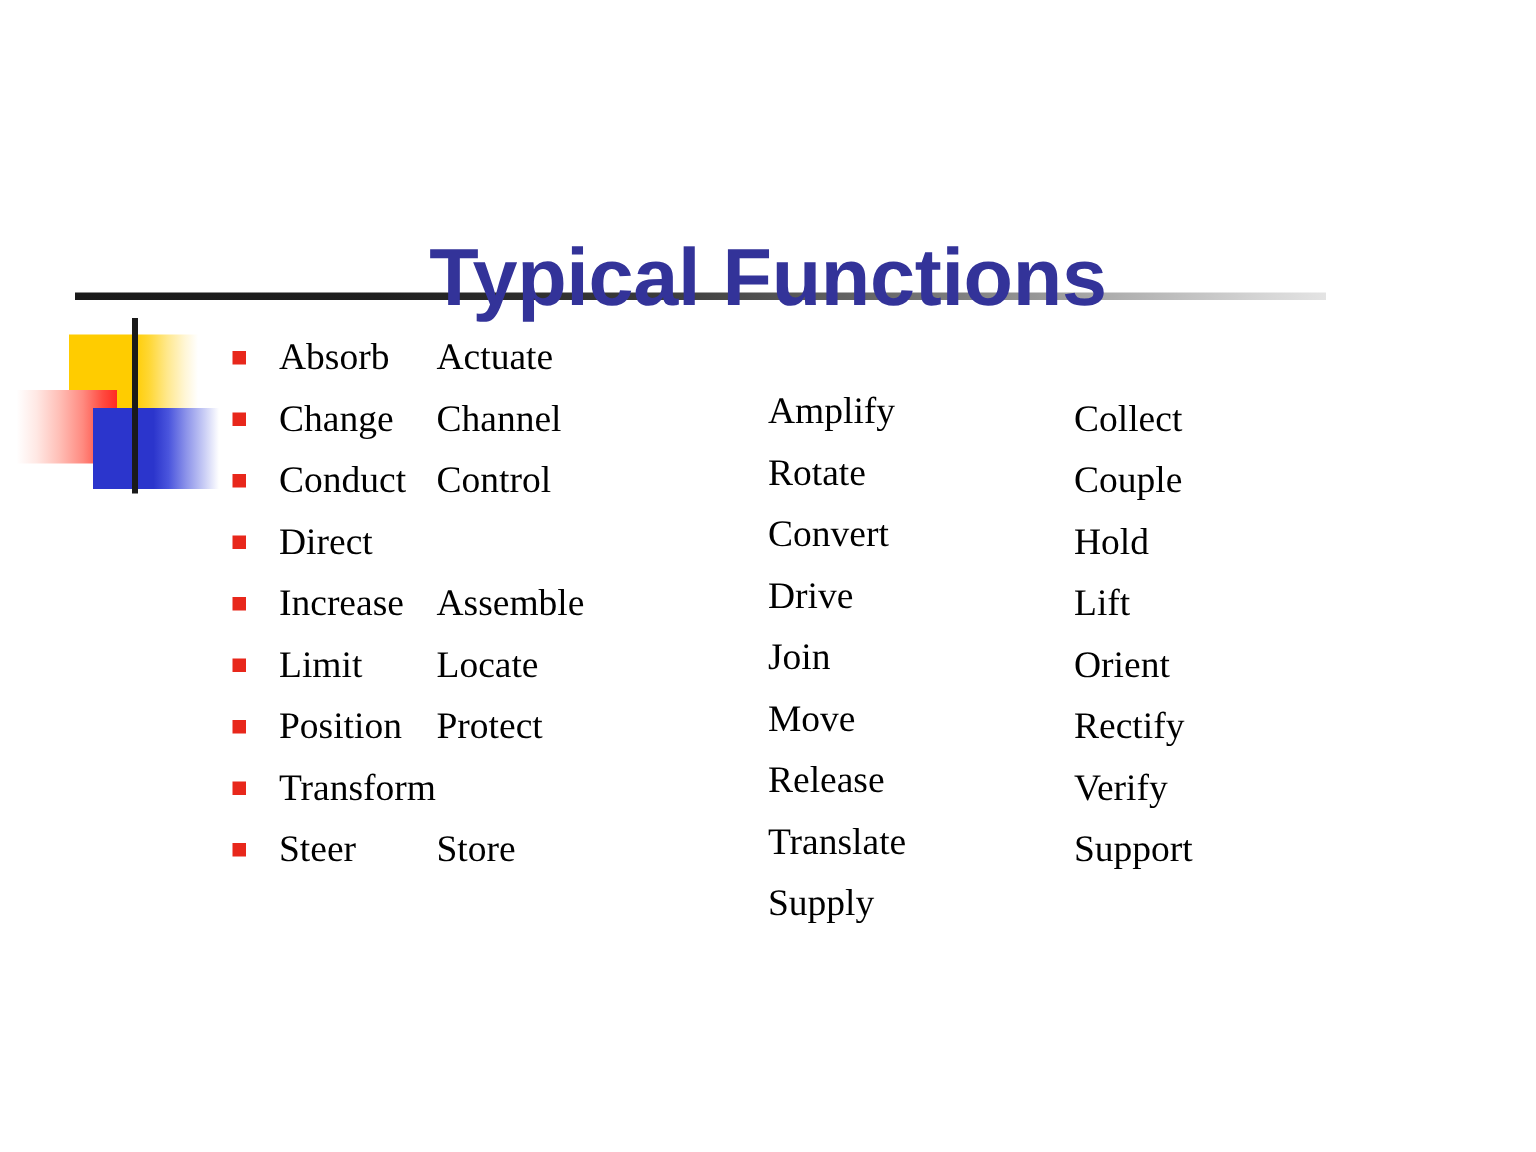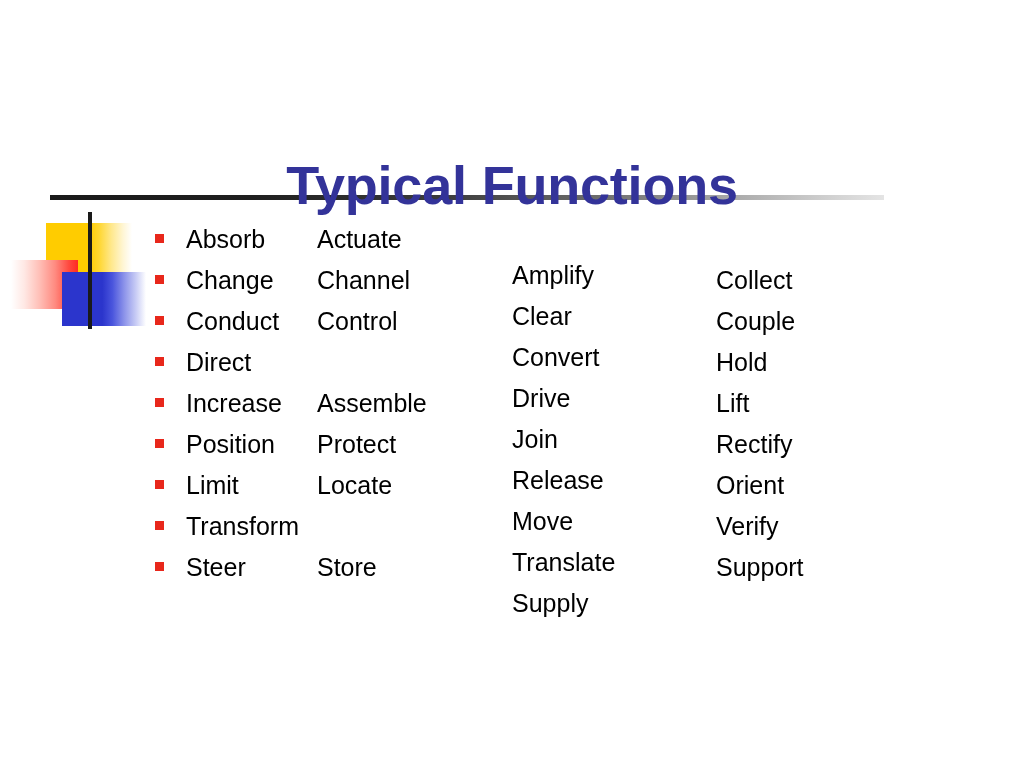--- a/index.html
+++ b/index.html
@@ -116,24 +116,25 @@
     background: #E8271B;
   }
 
   .cell {
     position: absolute;
     top: 0;
     font-size: 25px;
     line-height: 34px;
     color: #000000;
     white-space: nowrap;
+    font-family: Liberation Serif, serif;
   }
 
   .c0 { left: 186px; }
-  .c1 { left: 317px; text-align: center; }
+  .c1 { left: 291px; text-align: center; }
   .c2 { left: 512px; margin-top: 36px; }
   .c3 { left: 716px; }
 </style>
 </head>
 <body>
 
 <div id="slide">
 
   <div id="logo">
     <div class="sq-yellow"></div>
@@ -150,21 +151,21 @@
       <div class="func-row">
         <span class="bullet"></span>
         <span class="cell c0">Absorb</span>
         <span class="cell c1">Actuate</span>
         <span class="cell c2">Amplify</span>
       </div>
       <div class="func-row">
         <span class="bullet"></span>
         <span class="cell c0">Change</span>
         <span class="cell c1">Channel</span>
-        <span class="cell c2">Clear</span>
+        <span class="cell c2">Rotate</span>
         <span class="cell c3">Collect</span>
       </div>
       <div class="func-row">
         <span class="bullet"></span>
         <span class="cell c0">Conduct</span>
         <span class="cell c1">Control</span>
         <span class="cell c2">Convert</span>
         <span class="cell c3">Couple</span>
       </div>
       <div class="func-row">
@@ -175,34 +176,34 @@
       </div>
       <div class="func-row">
         <span class="bullet"></span>
         <span class="cell c0">Increase</span>
         <span class="cell c1">Assemble</span>
         <span class="cell c2">Join</span>
         <span class="cell c3">Lift</span>
       </div>
       <div class="func-row">
         <span class="bullet"></span>
+        <span class="cell c0">Limit</span>
+        <span class="cell c1">Locate</span>
+        <span class="cell c2">Move</span>
+        <span class="cell c3">Orient</span>
+      </div>
+      <div class="func-row">
+        <span class="bullet"></span>
         <span class="cell c0">Position</span>
         <span class="cell c1">Protect</span>
         <span class="cell c2">Release</span>
         <span class="cell c3">Rectify</span>
       </div>
       <div class="func-row">
         <span class="bullet"></span>
-        <span class="cell c0">Limit</span>
-        <span class="cell c1">Locate</span>
-        <span class="cell c2">Move</span>
-        <span class="cell c3">Orient</span>
-      </div>
-      <div class="func-row">
-        <span class="bullet"></span>
         <span class="cell c0">Transform</span>
         <span class="cell c2">Translate</span>
         <span class="cell c3">Verify</span>
       </div>
       <div class="func-row">
         <span class="bullet"></span>
         <span class="cell c0">Steer</span>
         <span class="cell c1">Store</span>
         <span class="cell c2">Supply</span>
         <span class="cell c3">Support</span>

